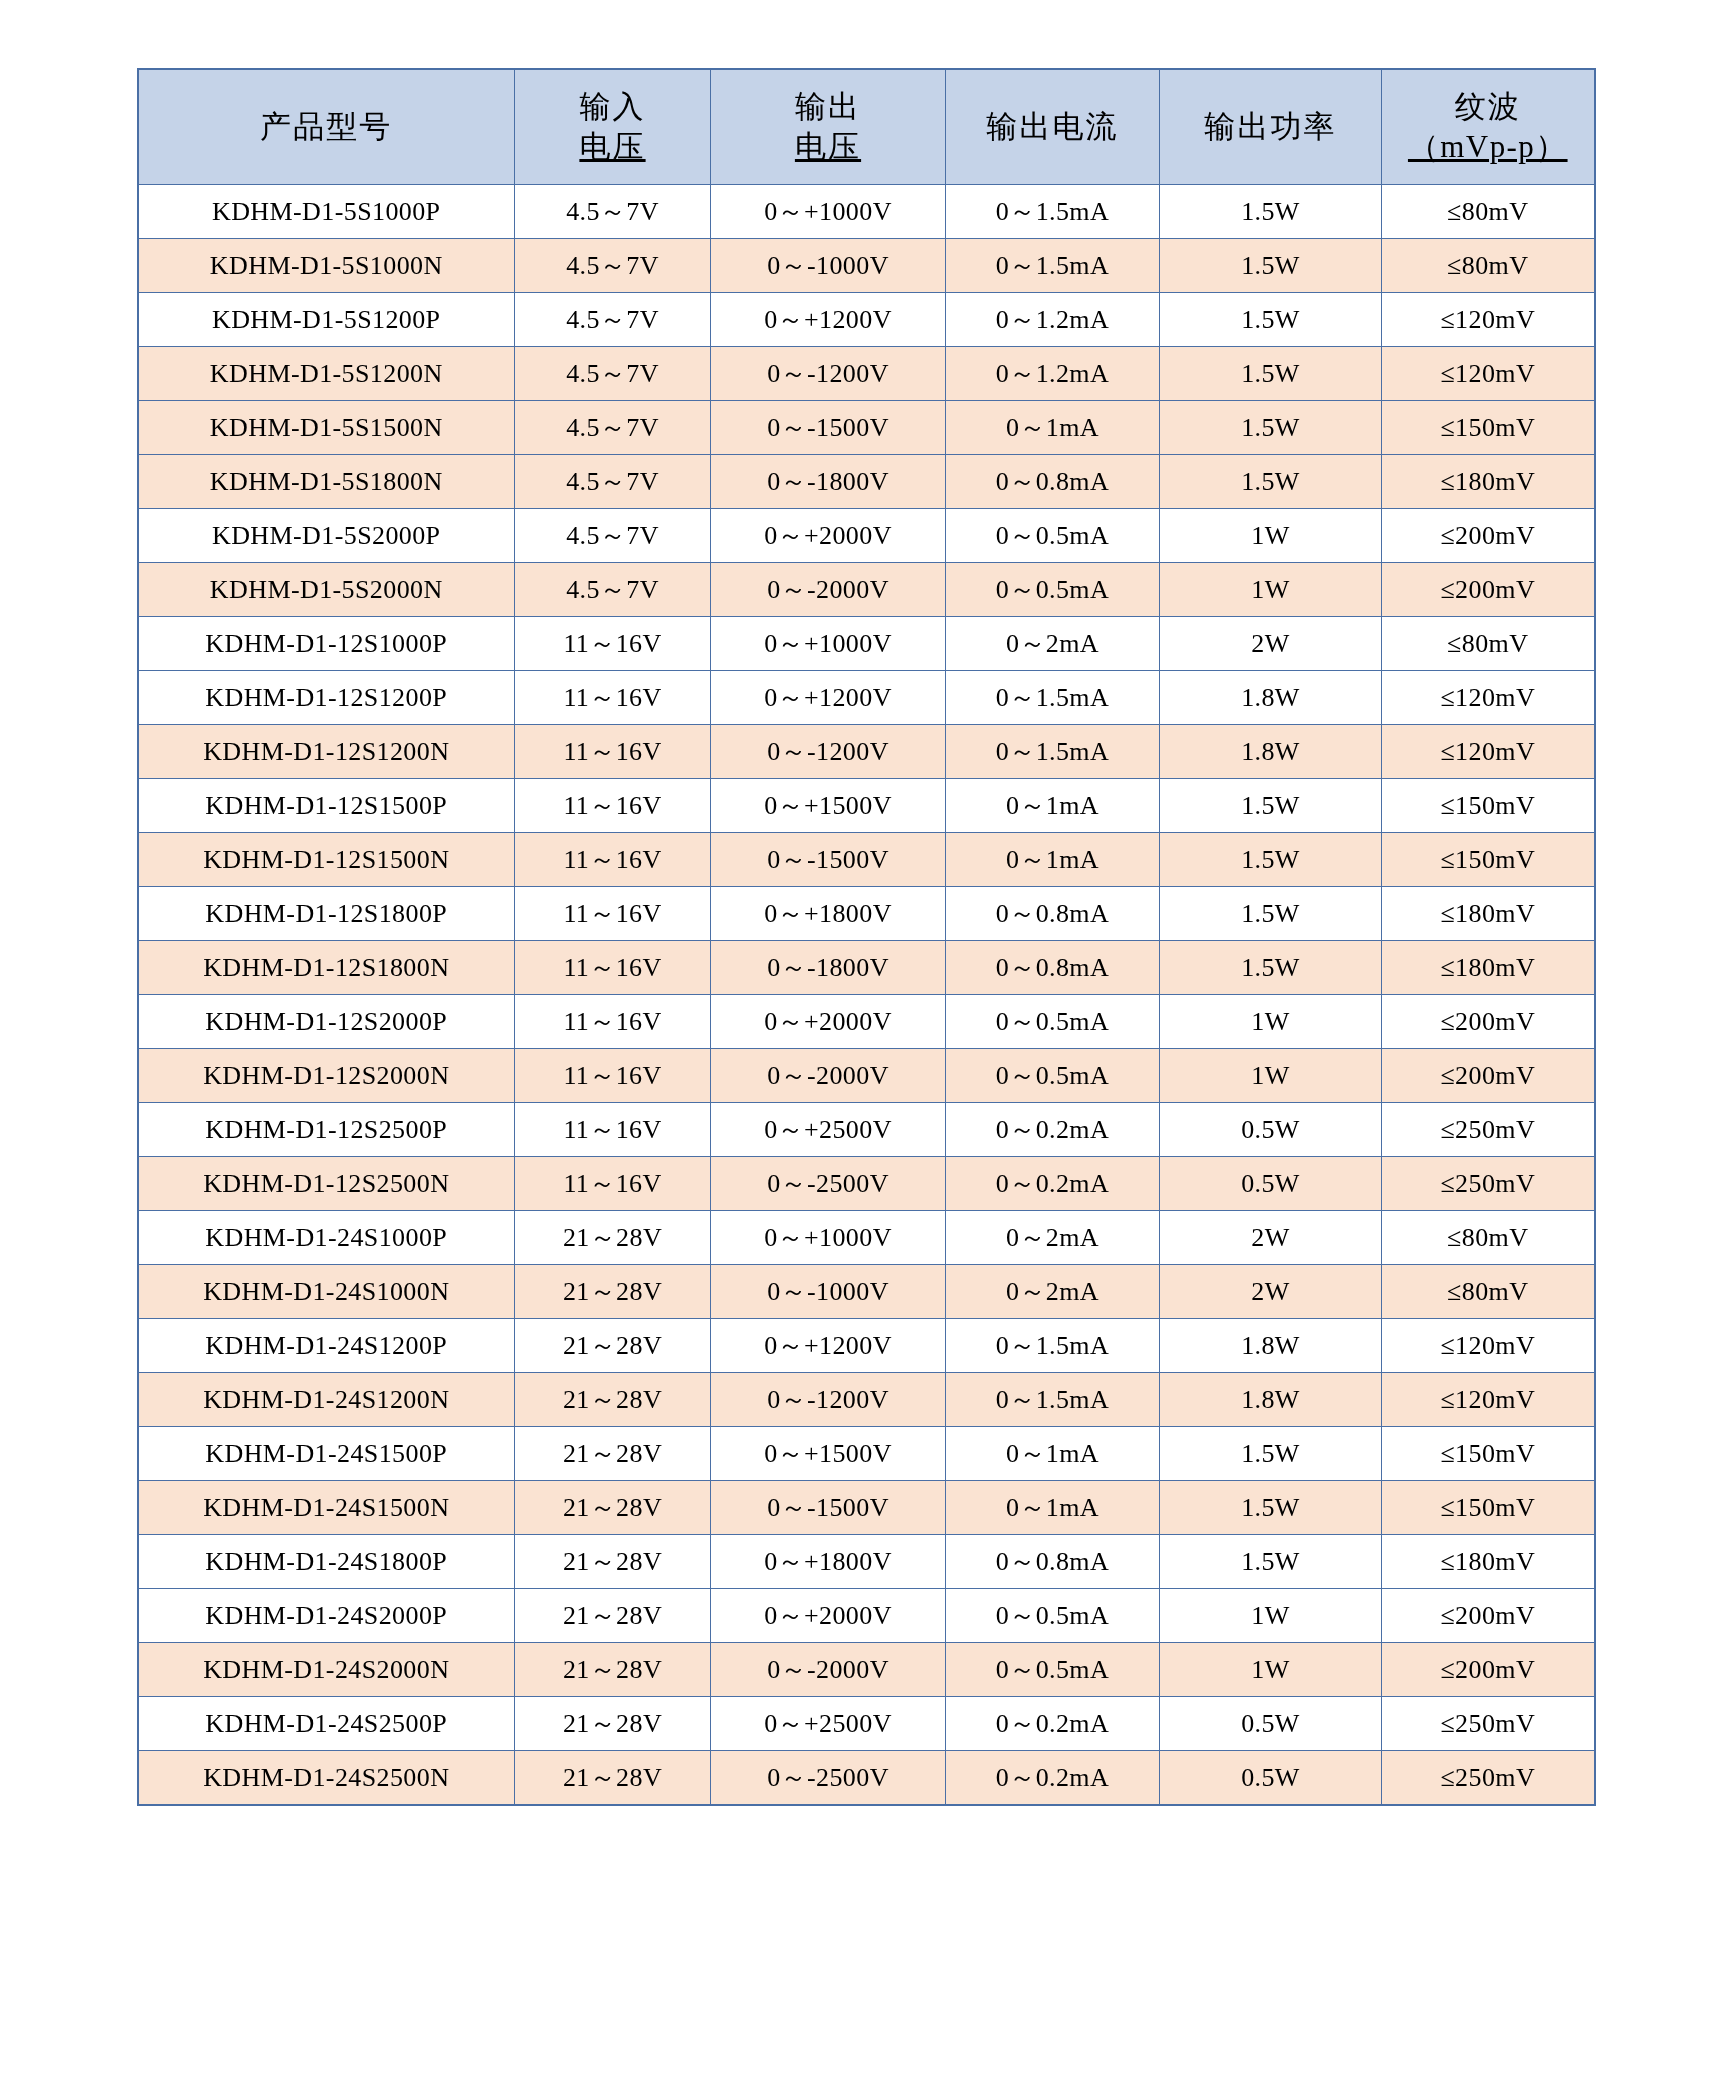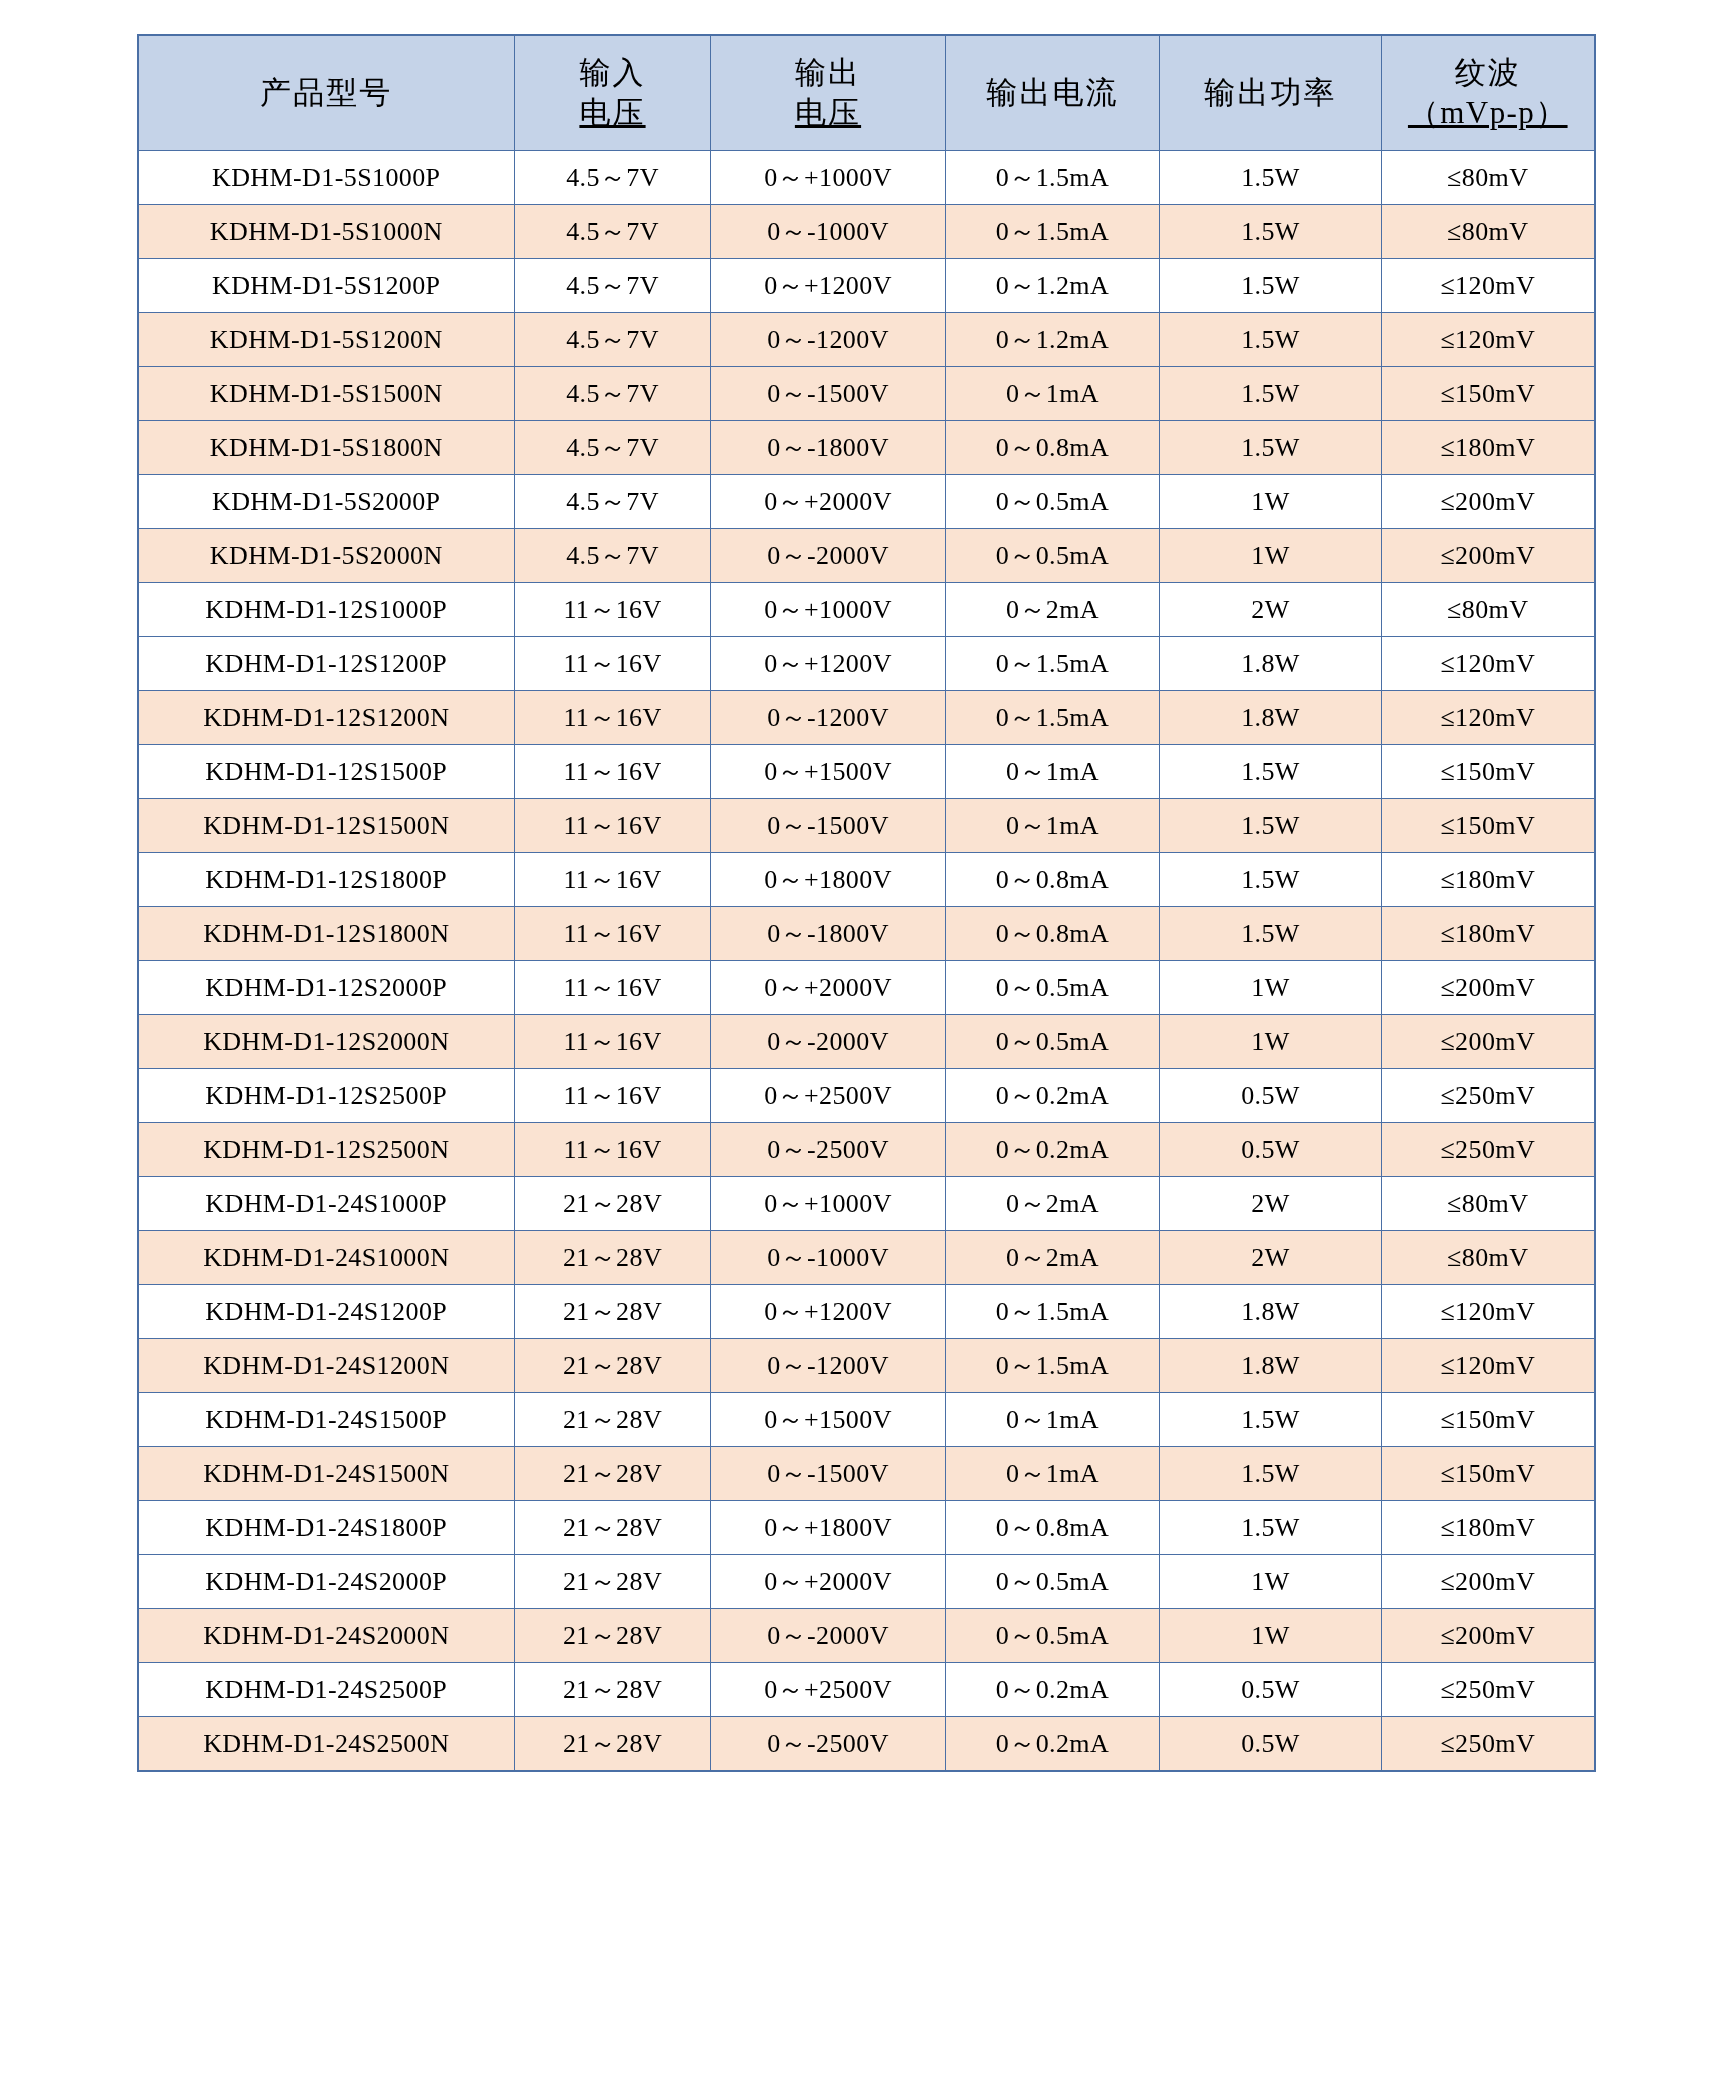--- a/index.html
+++ b/index.html
@@ -10,21 +10,21 @@
   body {
     width: 1732px;
     height: 2097px;
     font-family: "Liberation Serif", serif;
     -webkit-font-smoothing: antialiased;
   }
   .page {
     box-sizing: border-box;
     width: 1732px;
     height: 2097px;
-    padding: 34px 128px 0 128px;
+    padding: 68px 128px 0 128px;
     background: #ffffff;
   }
   table.spec {
     border-collapse: collapse;
     table-layout: fixed;
     width: 1457px;
     margin: 0 auto;
     border: 2.1px solid #4a6fa5;
   }
   table.spec col.c0 { width: 377px; }

